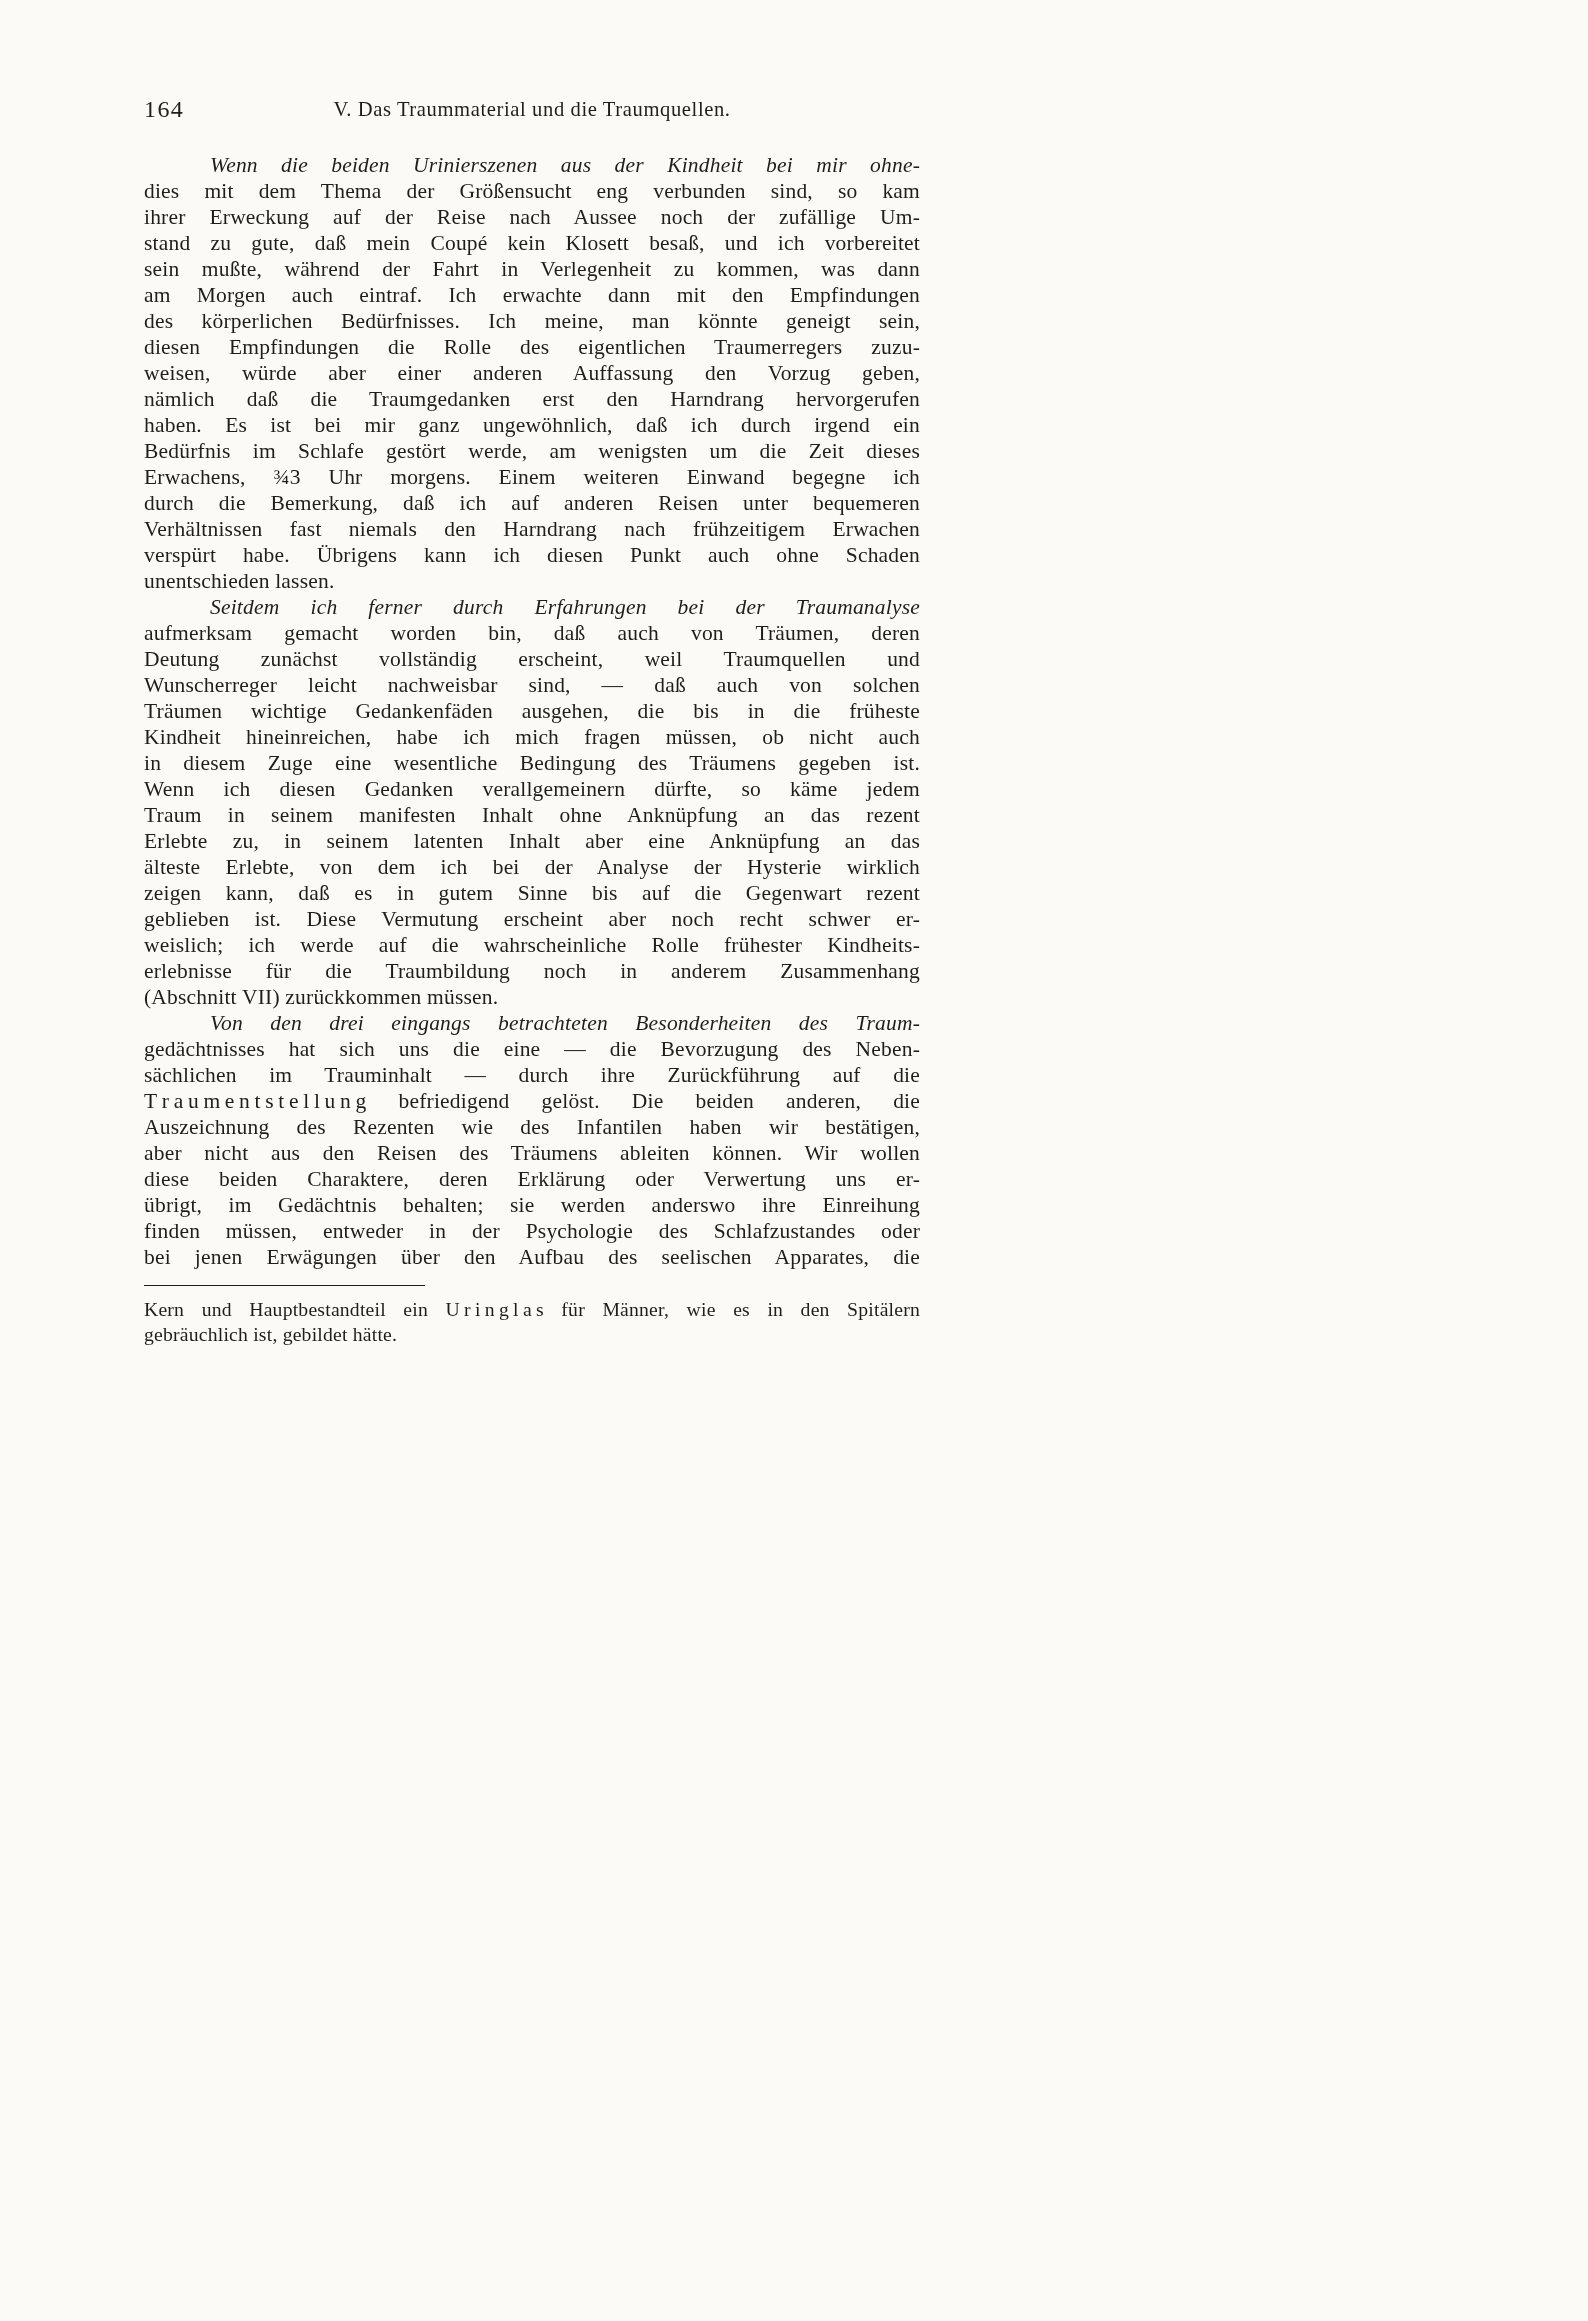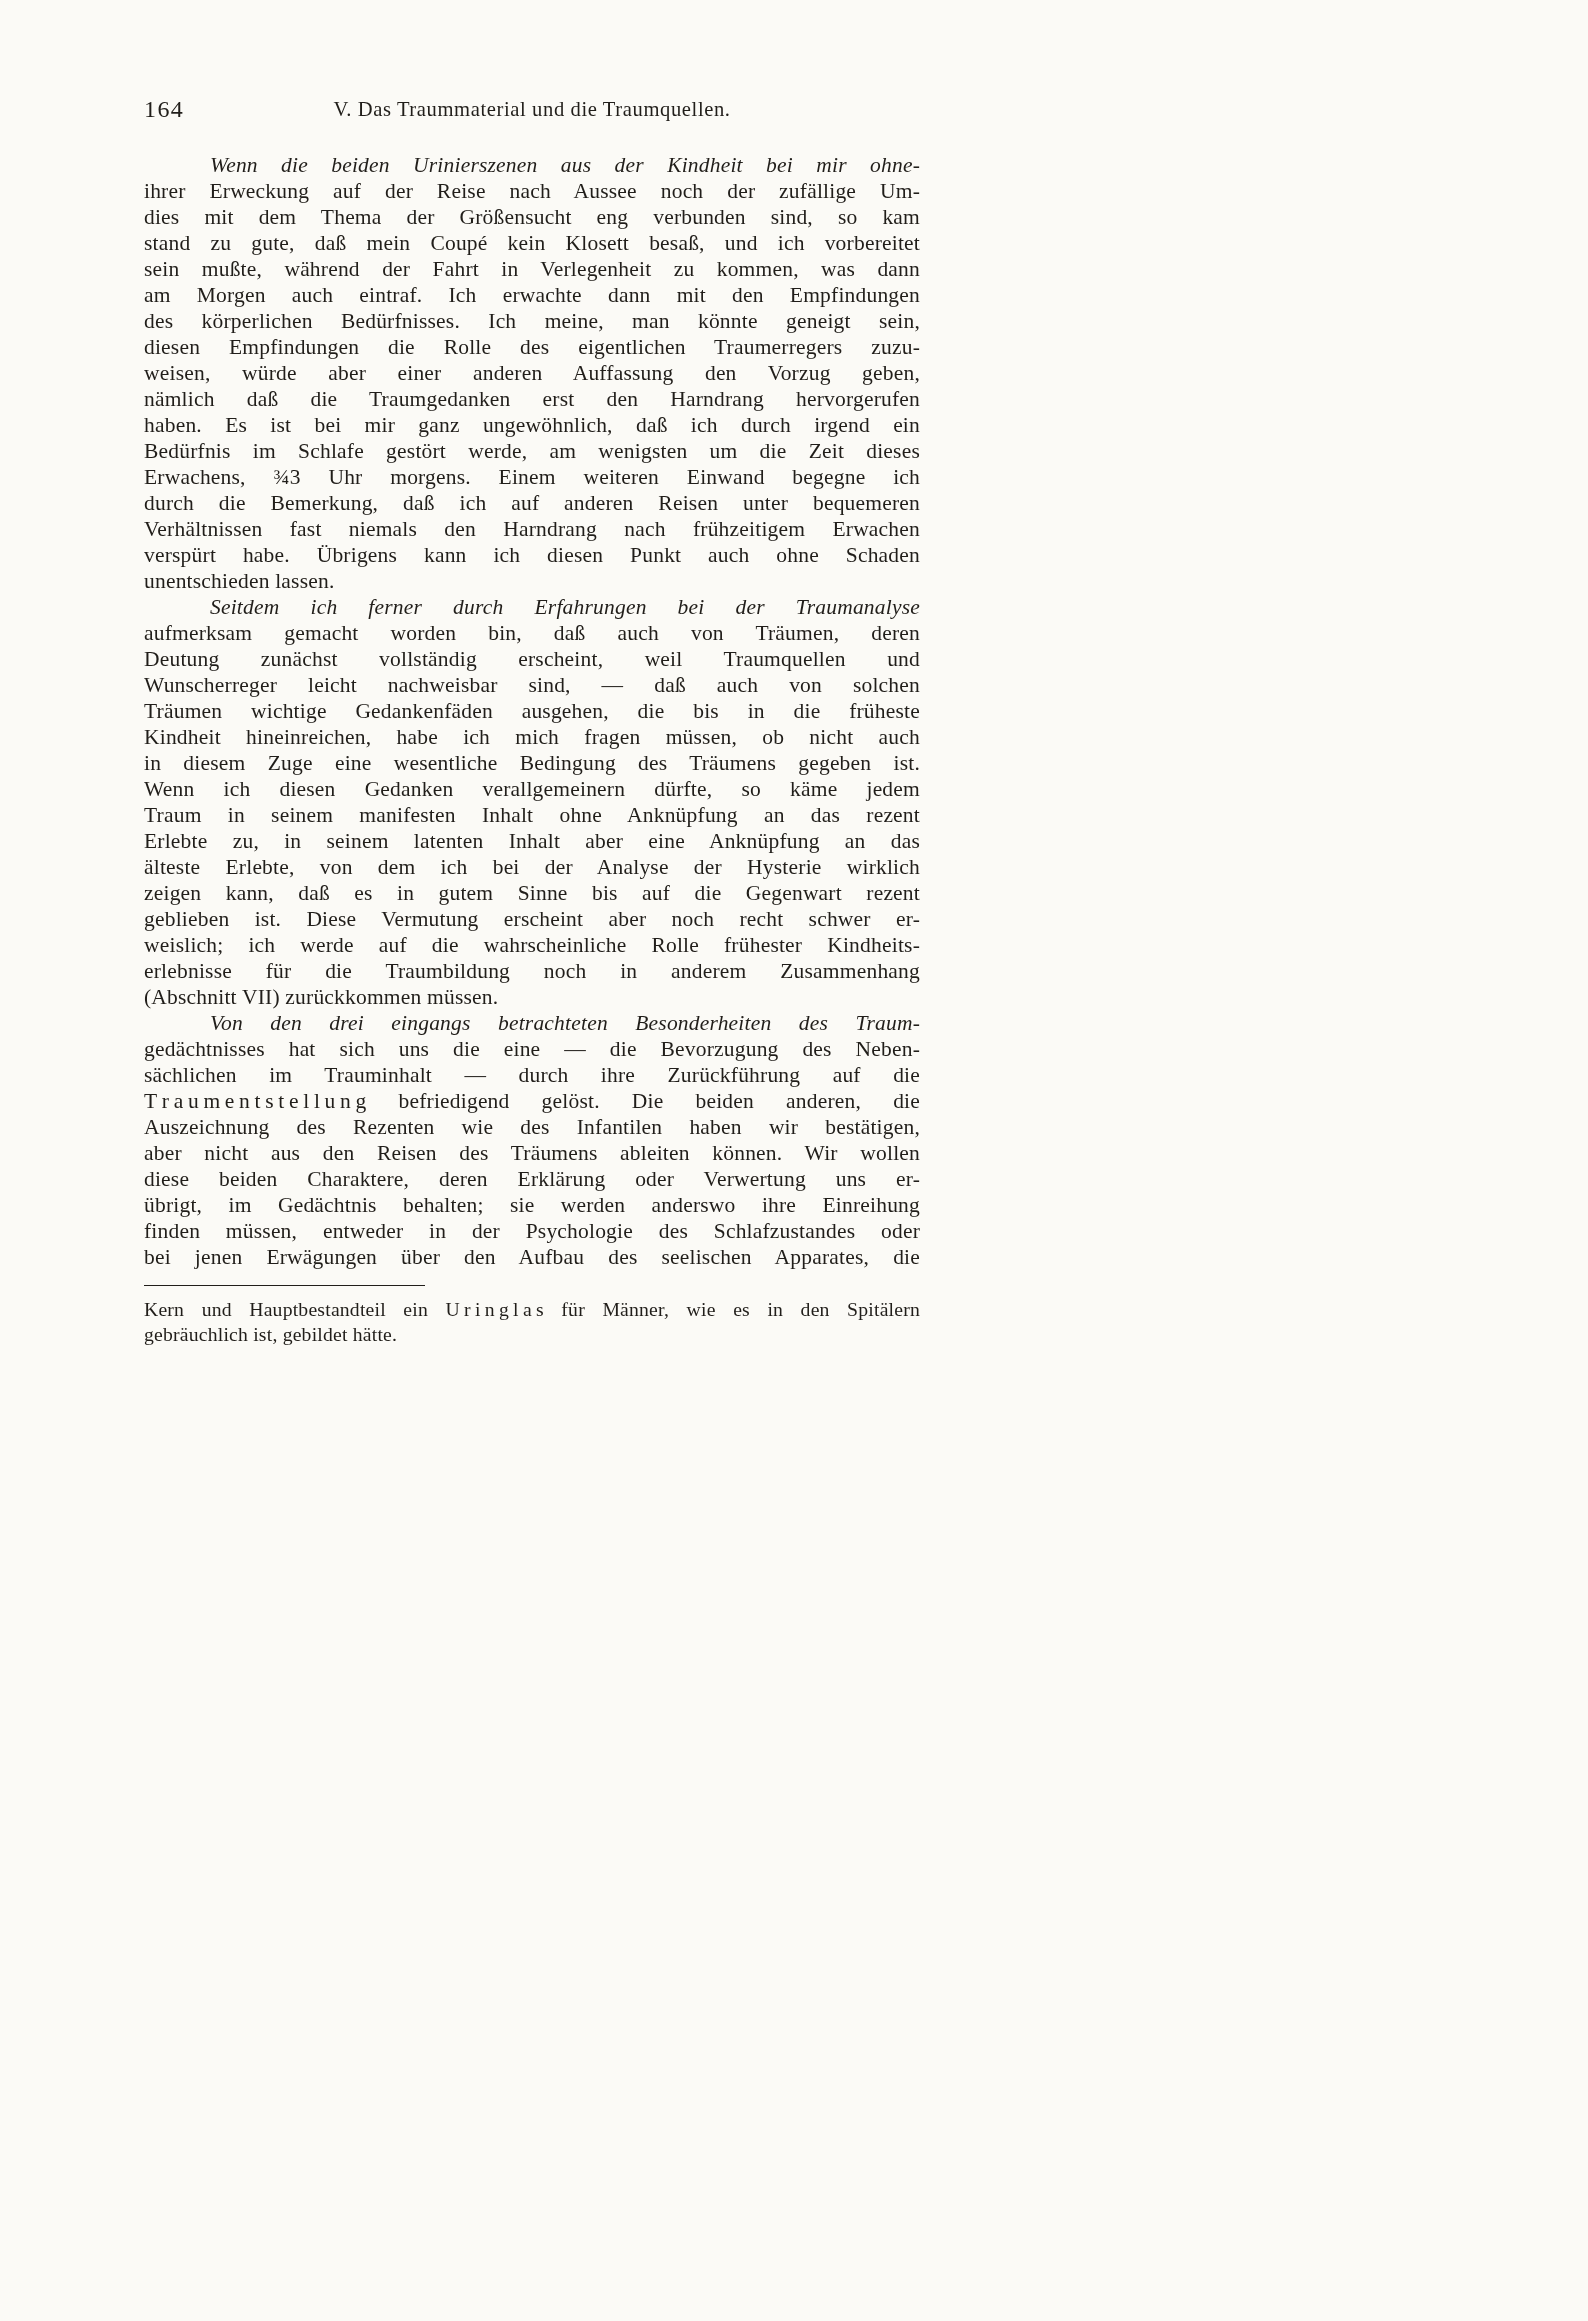--- a/index.html
+++ b/index.html
@@ -83,22 +83,22 @@
   <div class="textcol">
 
     <div class="header">
       <span class="pagenum">164</span>
       <span class="running">V. Das Traummaterial und die Traumquellen.</span>
     </div>
 
     <div class="bodytext" id="body-text">
         <div class="paragraph">
           <div class="ln indent">Wenn die beiden Urinierszenen aus der Kindheit bei mir ohne-</div>
+          <div class="ln">dies mit dem Thema der Größensucht eng verbunden sind, so kam</div>
           <div class="ln">ihrer Erweckung auf der Reise nach Aussee noch der zufällige Um-</div>
-          <div class="ln">dies mit dem Thema der Größensucht eng verbunden sind, so kam</div>
           <div class="ln">stand zu gute, daß mein Coupé kein Klosett besaß, und ich vorbereitet</div>
           <div class="ln">sein mußte, während der Fahrt in Verlegenheit zu kommen, was dann</div>
           <div class="ln">am Morgen auch eintraf. Ich erwachte dann mit den Empfindungen</div>
           <div class="ln">des körperlichen Bedürfnisses. Ich meine, man könnte geneigt sein,</div>
           <div class="ln">diesen Empfindungen die Rolle des eigentlichen Traumerregers zuzu-</div>
           <div class="ln">weisen, würde aber einer anderen Auffassung den Vorzug geben,</div>
           <div class="ln">nämlich daß die Traumgedanken erst den Harndrang hervorgerufen</div>
           <div class="ln">haben. Es ist bei mir ganz ungewöhnlich, daß ich durch irgend ein</div>
           <div class="ln">Bedürfnis im Schlafe gestört werde, am wenigsten um die Zeit dieses</div>
           <div class="ln">Erwachens, ¾3 Uhr morgens. Einem weiteren Einwand begegne ich</div>

